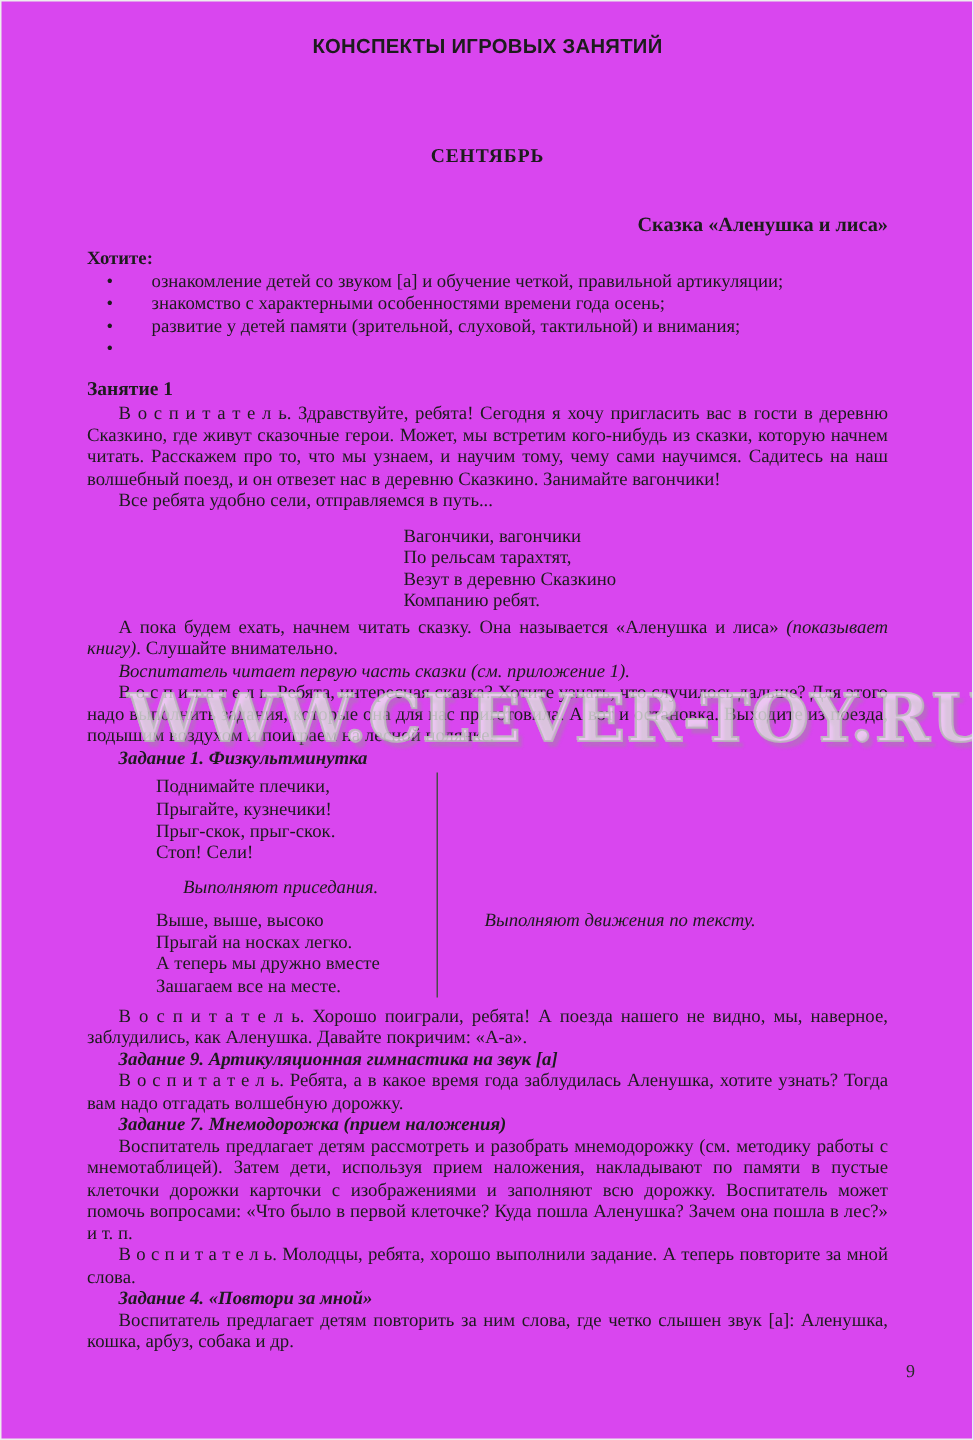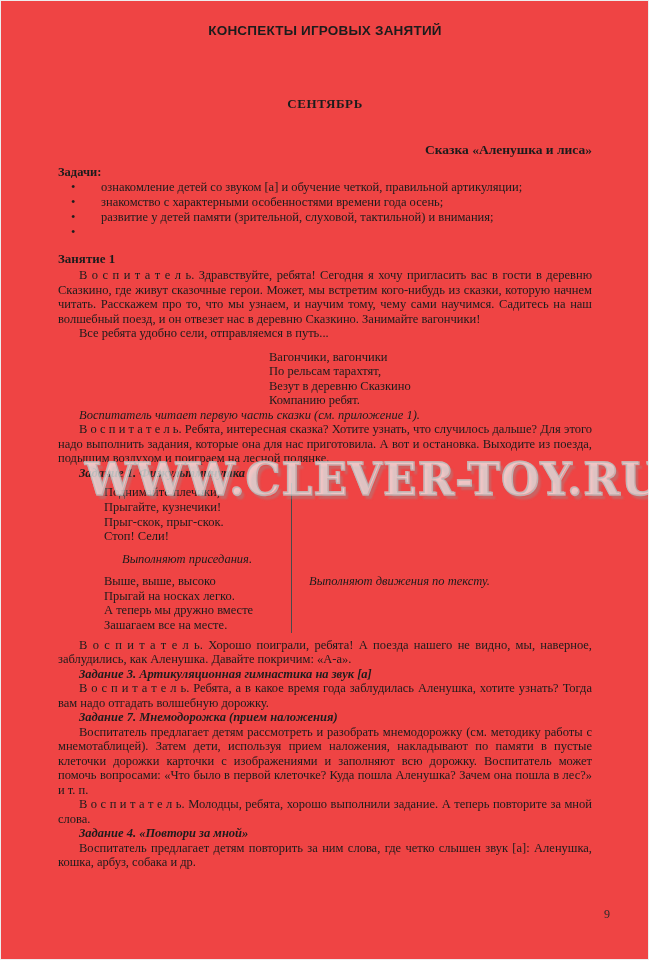--- a/index.html
+++ b/index.html
@@ -1,20 +1,20 @@
 <!DOCTYPE html>
 <html><head>
 <meta charset="utf-8">
 <style>
   html, body { margin: 0; padding: 0; background: #ffffff; }
   .page {
     position: relative;
     width: 649px;
     height: 960px;
-    background: #ef4444;
+    background: #d946ef;
     border: 1px solid #ededed;
     box-sizing: border-box;
     overflow: hidden;
     font-family: "Liberation Serif", serif;
     font-size: 12.5px;
     line-height: 14.5px;
     color: #1c1c1c;
   }
   .content {
     position: absolute;
@@ -99,20 +99,21 @@
     position: absolute;
     left: 187px;
     top: -2px;
     bottom: 0px;
     width: 1px;
     background: #4a4a4a;
   }
   .ex-row {
     display: flex;
     margin-bottom: 8px;
+    gap: 14px;
   }
   .ex-row:last-child { margin-bottom: 0; }
   .ex-left { width: 187px; flex: none; }
   .ex-left div { line-height: 14.6px; }
   .ex-right {
     flex: 1;
     padding-left: 18px;
     font-style: italic;
   }
   .ex-table-wrap { margin-bottom: 5px; }
@@ -147,21 +148,21 @@
 <div class="page">
 
   <div class="content">
 
     <div class="doc-header">КОНСПЕКТЫ ИГРОВЫХ ЗАНЯТИЙ</div>
 
     <div class="month-heading">СЕНТЯБРЬ</div>
 
     <div class="story-title">Сказка «Аленушка и лиса»</div>
 
-    <div class="tasks-label">Задачи:</div>
+    <div class="tasks-label">Хотите:</div>
 
     <div class="bullet-list">
       <div class="bullet-item">
         <span class="bullet-dot">•</span>
         <span class="bullet-text">ознакомление детей со звуком [а] и обучение четкой, правильной артикуляции;</span>
       </div>
       <div class="bullet-item">
         <span class="bullet-dot">•</span>
         <span class="bullet-text">знакомство с характерными особенностями времени года осень;</span>
       </div>
@@ -180,20 +181,21 @@
 
     <p class="para">Все ребята удобно сели, отправляемся в путь...</p>
 
     <div class="poem">
       <div class="poem-line">Вагончики, вагончики</div>
       <div class="poem-line">По рельсам тарахтят,</div>
       <div class="poem-line">Везут в деревню Сказкино</div>
       <div class="poem-line">Компанию ребят.</div>
     </div>
 
+    <p class="para after-poem"><span>А пока будем ехать, начнем читать сказку. Она называется «Аленушка и лиса» </span><span class="italic">(показывает книгу)</span><span>. Слушайте внимательно.</span></p>
 
     <p class="stage-direction">Воспитатель читает первую часть сказки (см. приложение 1).</p>
 
     <p class="para">В о с п и т а т е л ь. Ребята, интересная сказка? Хотите узнать, что случилось дальше? Для этого надо выполнить задания, которые она для нас приготовила. А вот и остановка. Выходите из поезда, подышим воздухом и поиграем на лесной полянке.</p>
 
     <div class="task-heading">Задание 1. Физкультминутка</div>
 
     <div class="ex-table-wrap">
       <div class="ex-table">
         <div class="ex-divider"></div>
@@ -219,21 +221,21 @@
             <div>Зашагаем все на месте.</div>
           </div>
           <div class="ex-right">Выполняют движения по тексту.</div>
         </div>
 
       </div>
     </div>
 
     <p class="para">В о с п и т а т е л ь. Хорошо поиграли, ребята! А поезда нашего не видно, мы, наверное, заблудились, как Аленушка. Давайте покричим: «А-а».</p>
 
-    <div class="task-heading">Задание 3. Артикуляционная гимнастика на звук [а]</div>
+    <div class="task-heading">Задание 9. Артикуляционная гимнастика на звук [а]</div>
 
     <p class="para">В о с п и т а т е л ь. Ребята, а в какое время года заблудилась Аленушка, хотите узнать? Тогда вам надо отгадать волшебную дорожку.</p>
 
     <div class="task-heading">Задание 7. Мнемодорожка (прием наложения)</div>
 
     <p class="para">Воспитатель предлагает детям рассмотреть и разобрать мнемодорожку (см. методику работы с мнемотаблицей). Затем дети, используя прием наложения, накладывают по памяти в пустые клеточки дорожки карточки с изображениями и заполняют всю дорожку. Воспитатель может помочь вопросами: «Что было в первой клеточке? Куда пошла Аленушка? Зачем она пошла в лес?» и т. п.</p>
 
     <p class="para">В о с п и т а т е л ь. Молодцы, ребята, хорошо выполнили задание. А теперь повторите за мной слова.</p>
 
     <div class="task-heading">Задание 4. «Повтори за мной»</div>

